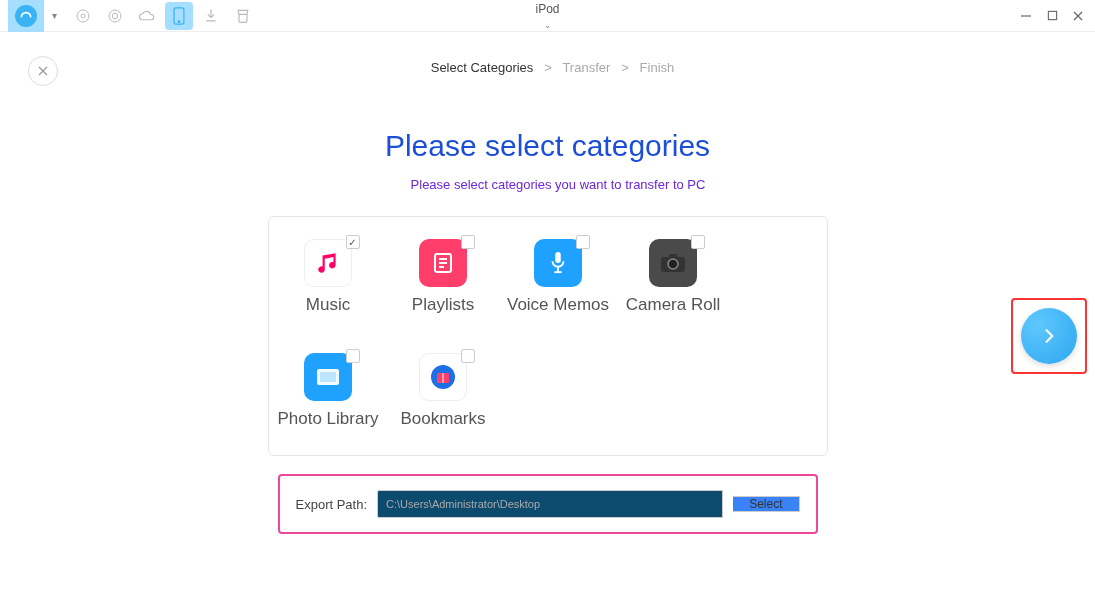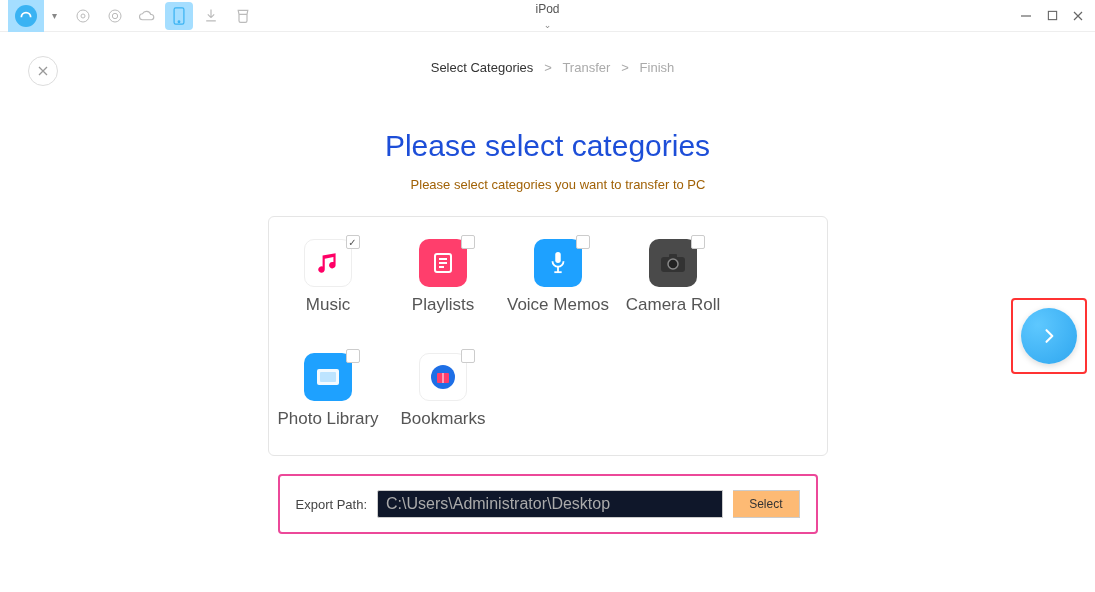--- a/index.html
+++ b/index.html
@@ -58,21 +58,21 @@
       width:30px;height:30px;border:1px solid #ddd;border-radius:50%;
       display:flex;align-items:center;justify-content:center;
       color:#888;font-size:14px;
     }
     .breadcrumb {
       text-align:center; margin-top:28px; font-size:13px;
       color:#aaa;
     }
     .breadcrumb .active { color:#333; font-weight:400;margin-left:10px; }
     .page-title { text-align:center; font-size:30px; font-weight:400; color:#1d4ed8; margin-top:54px; }
-    .page-sub { text-align:center; font-size:13px; color:#a16207; margin-top:14px;padding-left:21px; }
+    .page-sub { text-align:center; font-size:13px; color:#6d28d9; margin-top:14px;padding-left:21px; }
     .panel {
       width:560px; margin:24px auto 0;
       border:1px solid #e5e5e5; border-radius:6px;
       padding:22px 22px 26px;
     }
     .grid { display:flex; flex-wrap:wrap; gap:38px 40px; justify-content:flex-start; }
     .cat { width:75px; display:flex; flex-direction:column; align-items:center; position:relative; }
     .cat-icon {
       width:48px;height:48px;border-radius:10px;
       display:flex;align-items:center;justify-content:center;
@@ -85,25 +85,25 @@
     }
     .cat-label { font-size:17px; color:#555; margin-top:8px; text-align:center; white-space:nowrap; }
     .export-row {
       width:540px; margin:18px auto 0;
       border:2px solid #ec4899; border-radius:4px;
       padding:14px 16px; display:flex; align-items:center; gap:10px;
     }
     .export-label { font-size:13px; color:#444; }
     .export-input {
       flex:1; height:28px; border:1px solid #ccc; border-radius:2px 0 0 2px;
-      padding:0 8px; font-size:16px; color:#aaa; background:#0f172a;
+      padding:0 8px; font-size:11px; color:#aaa; background:#0c4a6e;
     }
     .select-btn {
-      height:28px; padding:0 16px; border:1px solid #ccc; border-left:none;
-      background:#fdba74; font-size:12px; color:#333;
+      height:16px; padding:0 16px; border:1px solid #ccc; border-left:none;
+      background:#3b82f6; font-size:12px; color:#333;
     }
     .next-wrap {
       position:absolute; right:8px; top:298px;
       border:2px solid #f33; border-radius:4px; padding:8px;
     }
     .next-btn {
       width:56px;height:56px;border-radius:50%;
       background:radial-gradient(circle at 30% 30%, #5ec8ff, #2ea6ef);
       display:flex;align-items:center;justify-content:center;
       color:#fff;font-size:22px;

